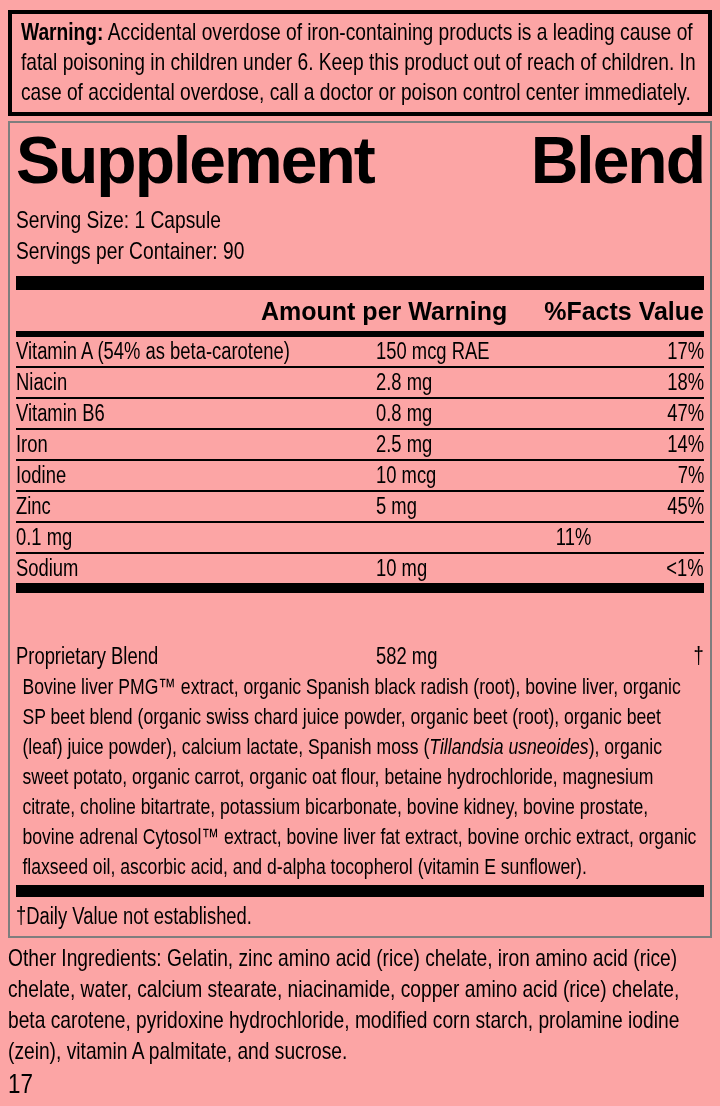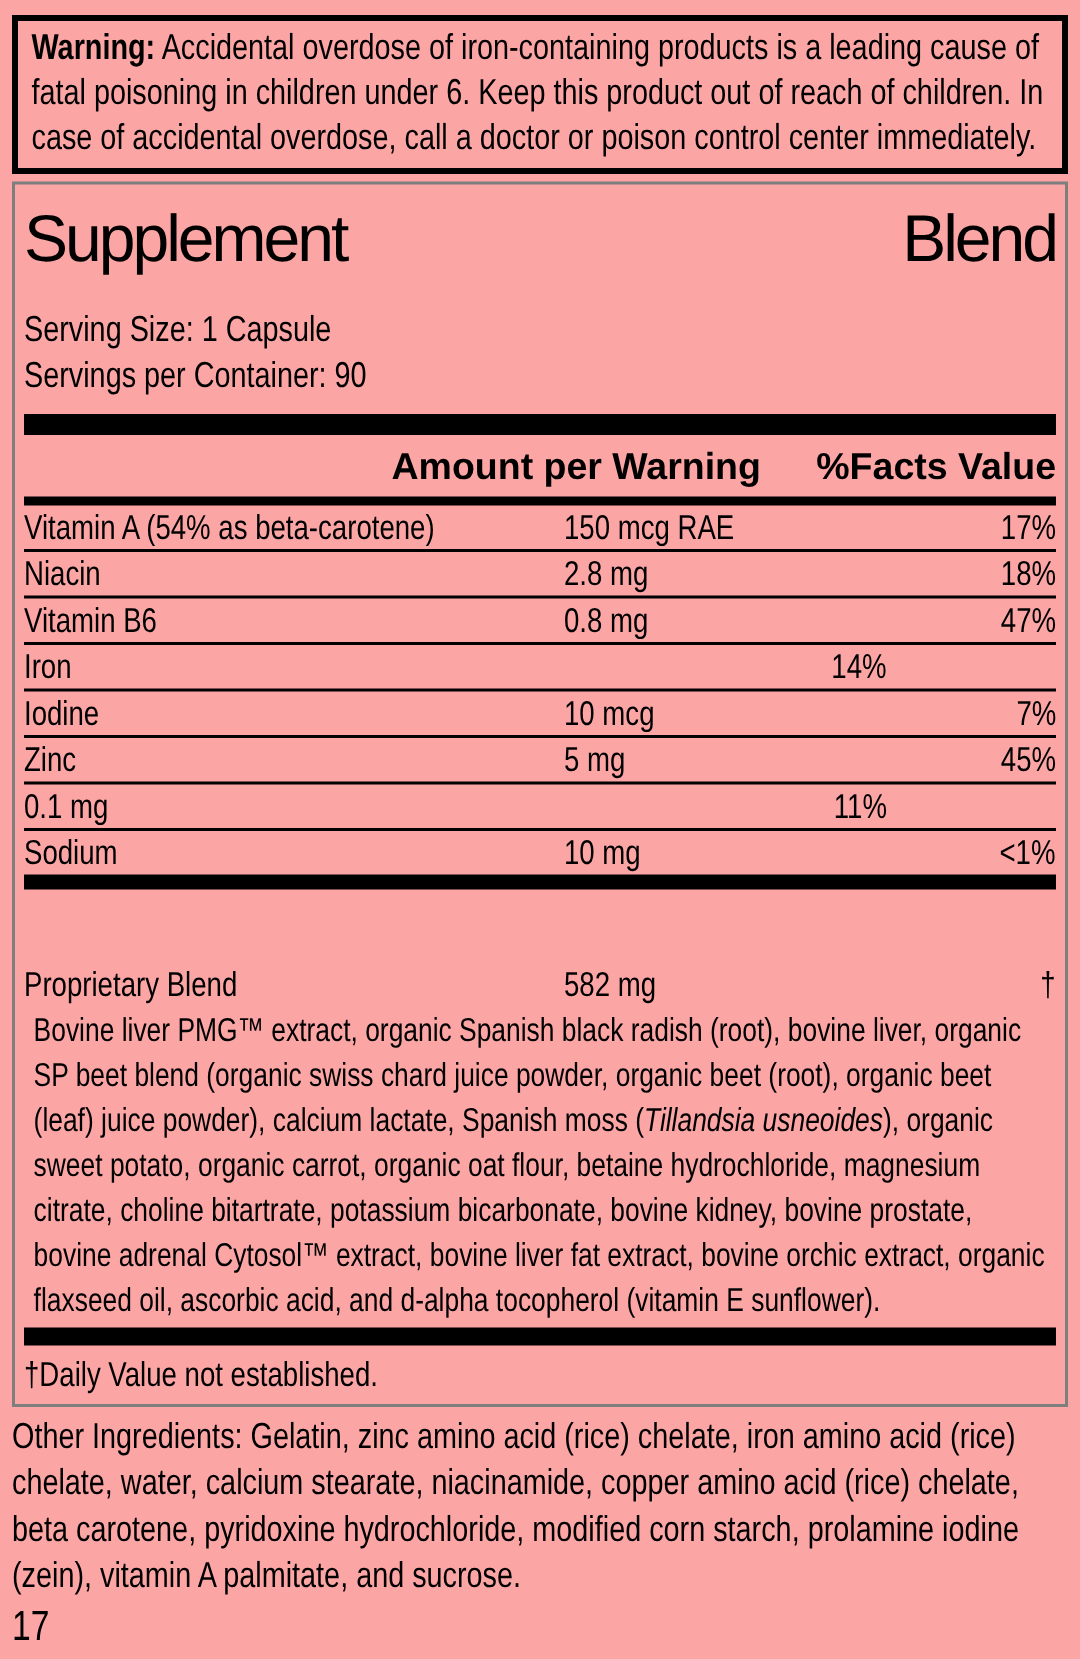--- a/index.html
+++ b/index.html
@@ -29,23 +29,23 @@
 
   
   .facts-box {
     margin-top: 5px;
     border: 2px solid #7e7e7e;
     padding: 0 6px 3px 6px;
   }
   .title-row {
     display: flex;
     justify-content: space-between;
-    font-size: 44px;
+    font-size: 66px;
     line-height: 68px;
-    font-weight: normal;
+    font-weight: bold;
     letter-spacing: -2px;
     margin-top: 3px;
   }
   .serving { font-size: 24px; line-height: 31px; }
   .serving-first { margin-top: 10px; }
 
   .bar { background: #000000; }
   .bar-xl  { height: 14px; margin-top: 10px; }
   .bar-md  { height: 6px; }
   .bar-lg  { height: 10px; }
@@ -126,20 +126,21 @@
       <div><span class="cx">2.8 mg</span></div>
       <div class="c-dv"><span class="cx cx-r">18%</span></div>
     </div>
     <div class="nrow">
       <div><span class="cx">Vitamin B6</span></div>
       <div><span class="cx">0.8 mg</span></div>
       <div class="c-dv"><span class="cx cx-r">47%</span></div>
     </div>
     <div class="nrow">
       <div><span class="cx">Iron</span></div>
+      <div><span class="cx">2.5 mg</span></div>
       <div class="c-dv"><span class="cx cx-r">14%</span></div>
     </div>
     <div class="nrow">
       <div><span class="cx">Iodine</span></div>
       <div><span class="cx">10 mcg</span></div>
       <div class="c-dv"><span class="cx cx-r">7%</span></div>
     </div>
     <div class="nrow">
       <div><span class="cx">Zinc</span></div>
       <div><span class="cx">5 mg</span></div>

